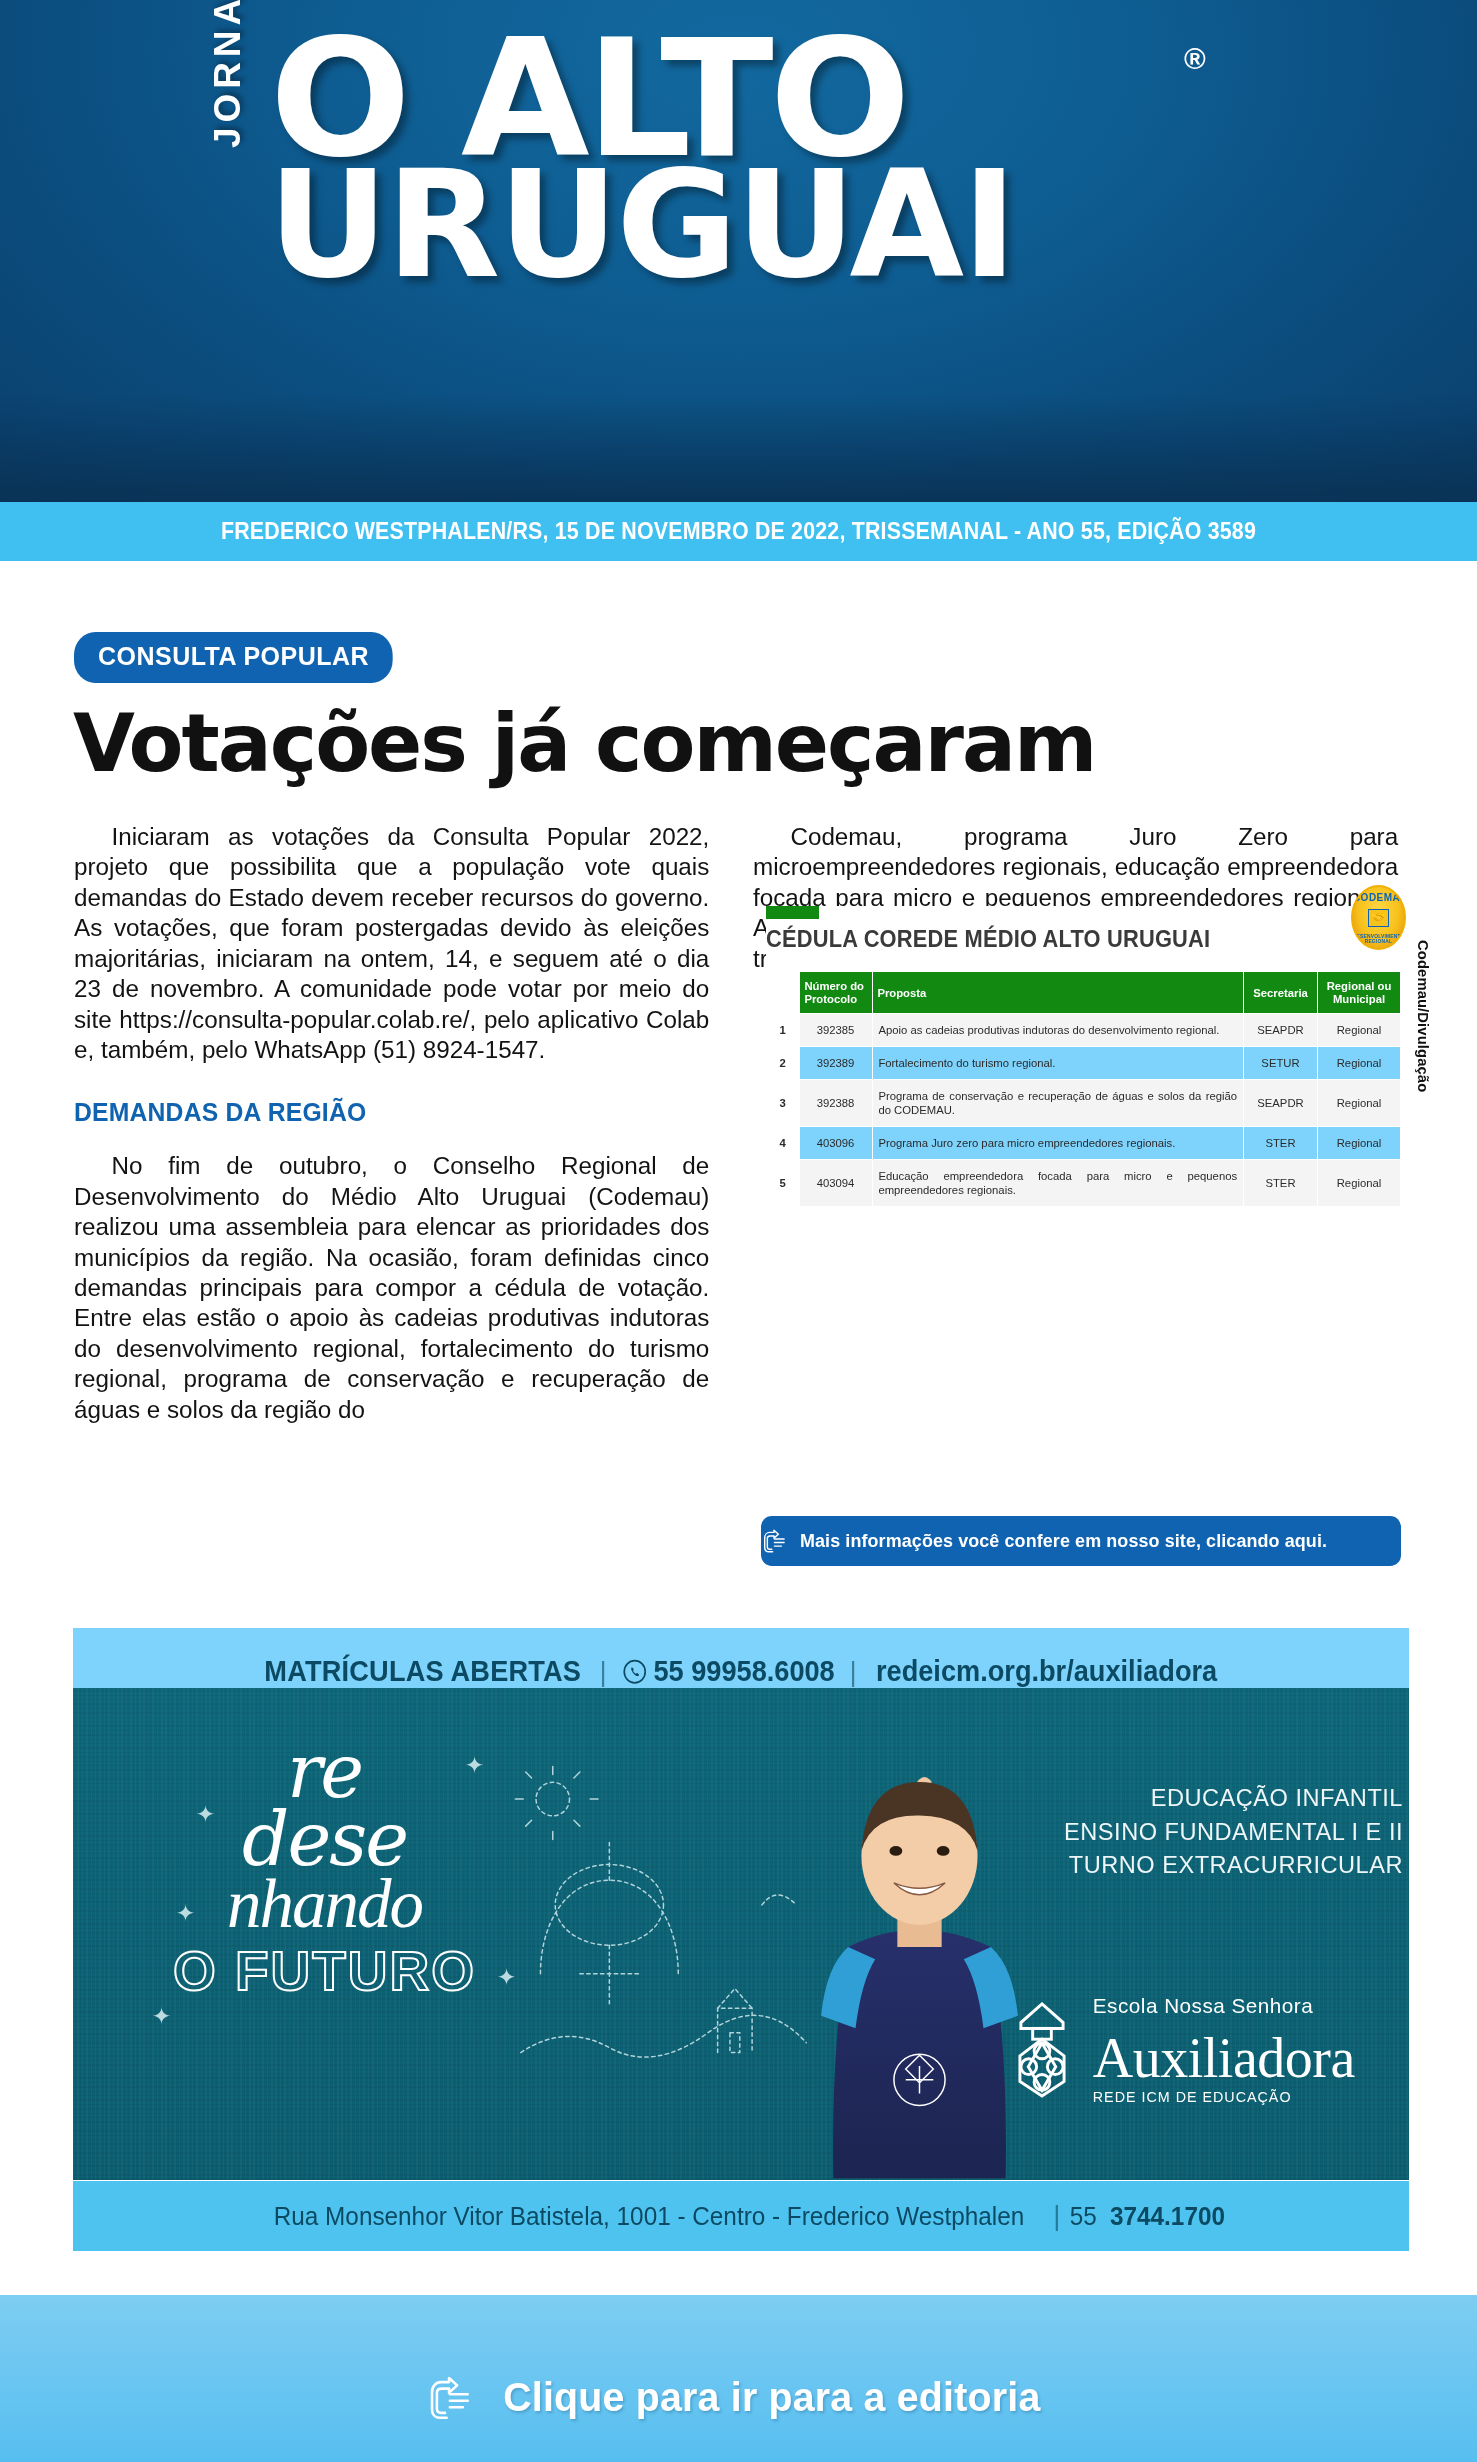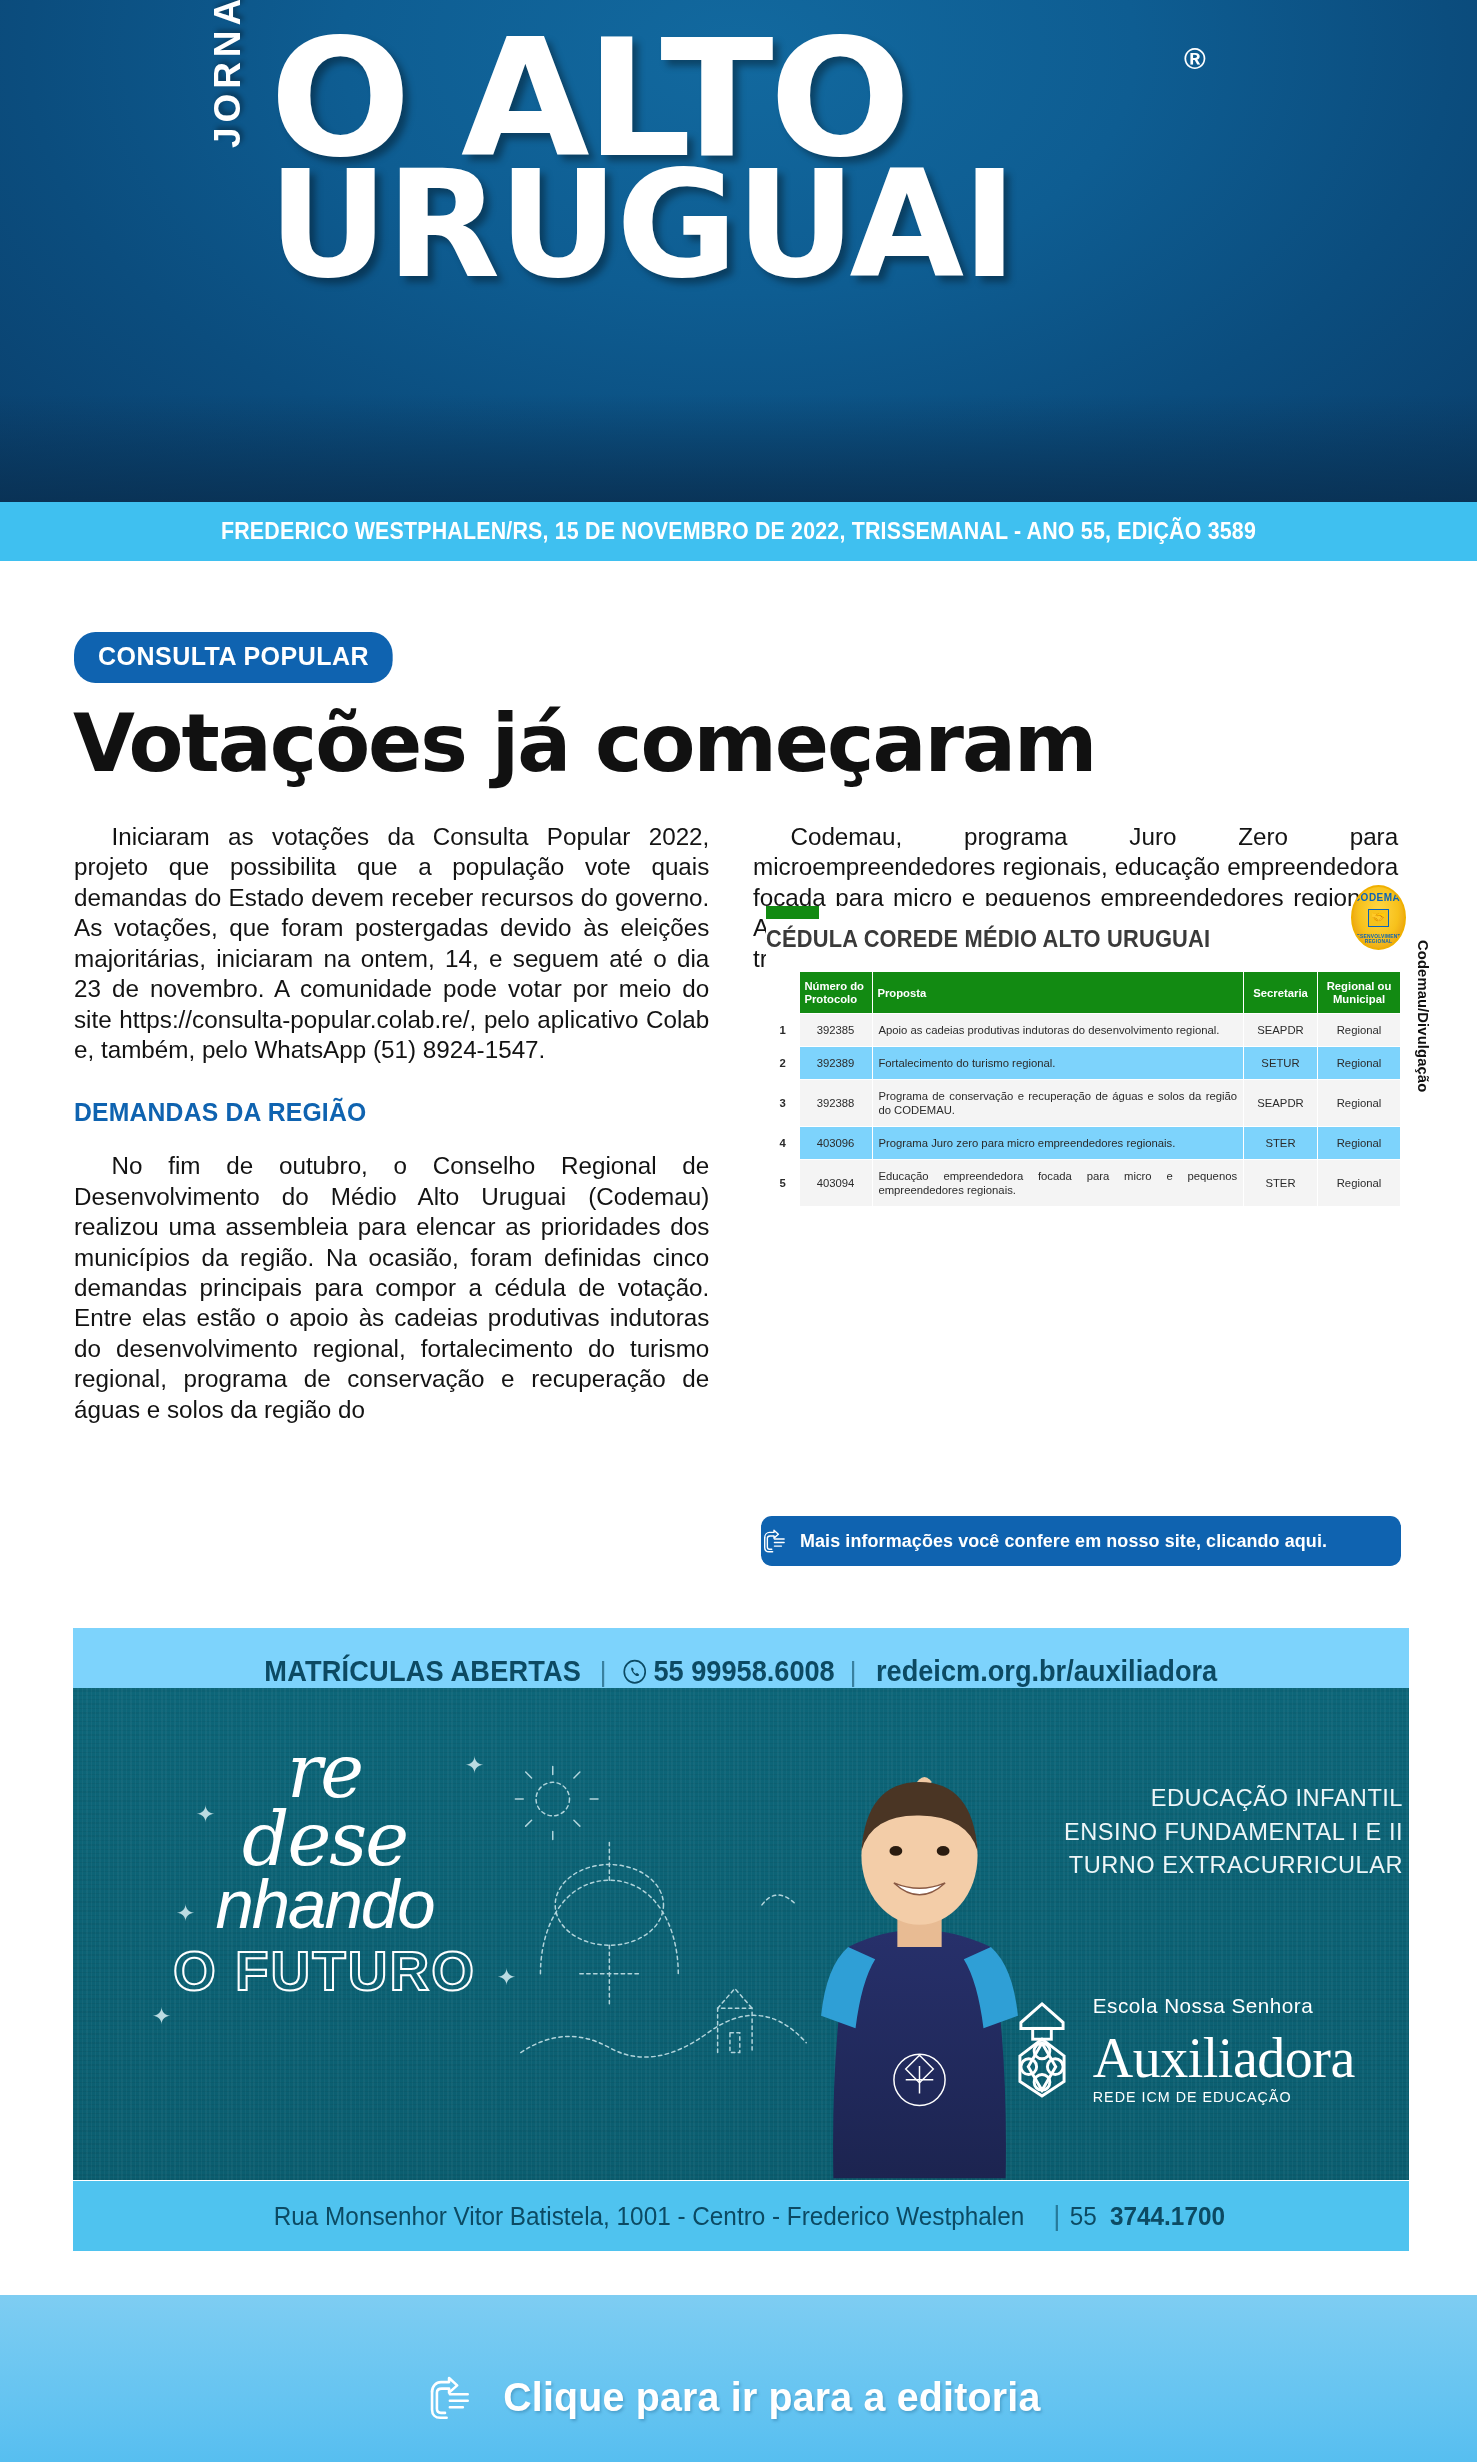--- a/index.html
+++ b/index.html
@@ -212,21 +212,21 @@
       repeating-linear-gradient(0deg, rgba(0,0,0,.05) 0 1.5px, rgba(0,0,0,0) 1.5px 4.4px),
       linear-gradient(180deg,#0d6679 0%,#0b5e70 100%);
     overflow:hidden;
   }
   .ad-claim{
     position:absolute; left:79px; top:49px; width:345px; text-align:center;
     color:#fff; line-height:.92;
   }
   .claim-1{ font-size:74px; font-style:italic; font-family:"DejaVu Serif",serif; letter-spacing:-2px; }
   .claim-2{ font-size:74px; font-style:italic; font-family:"DejaVu Serif",serif; letter-spacing:-2px; }
-  .claim-3{ font-size:69px; font-style:italic; font-family:Liberation Sans, sans-serif; letter-spacing:-2px; }
+  .claim-3{ font-size:69px; font-style:italic; font-family:Liberation Serif, serif; letter-spacing:-2px; }
   .claim-4{
     font-size:55px; font-weight:bold; letter-spacing:2px; margin-top:8.9px;
     font-family:Liberation Sans, sans-serif;
     -webkit-text-stroke:2px #fff; color:transparent;
   }
   .star{ position:absolute; color:#cfe9ee; font-size:22.7px; opacity:.9; }
 
   .doodle{
     position:absolute; left:433px; top:69px; width:315px; height:345px;
     opacity:.85;

